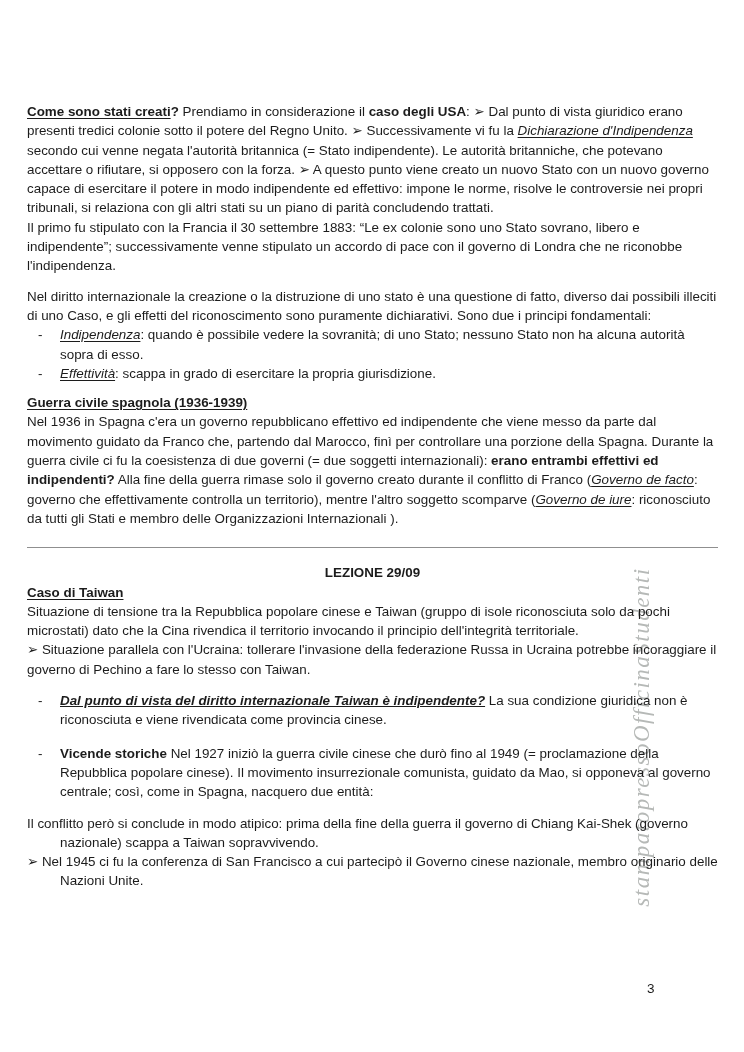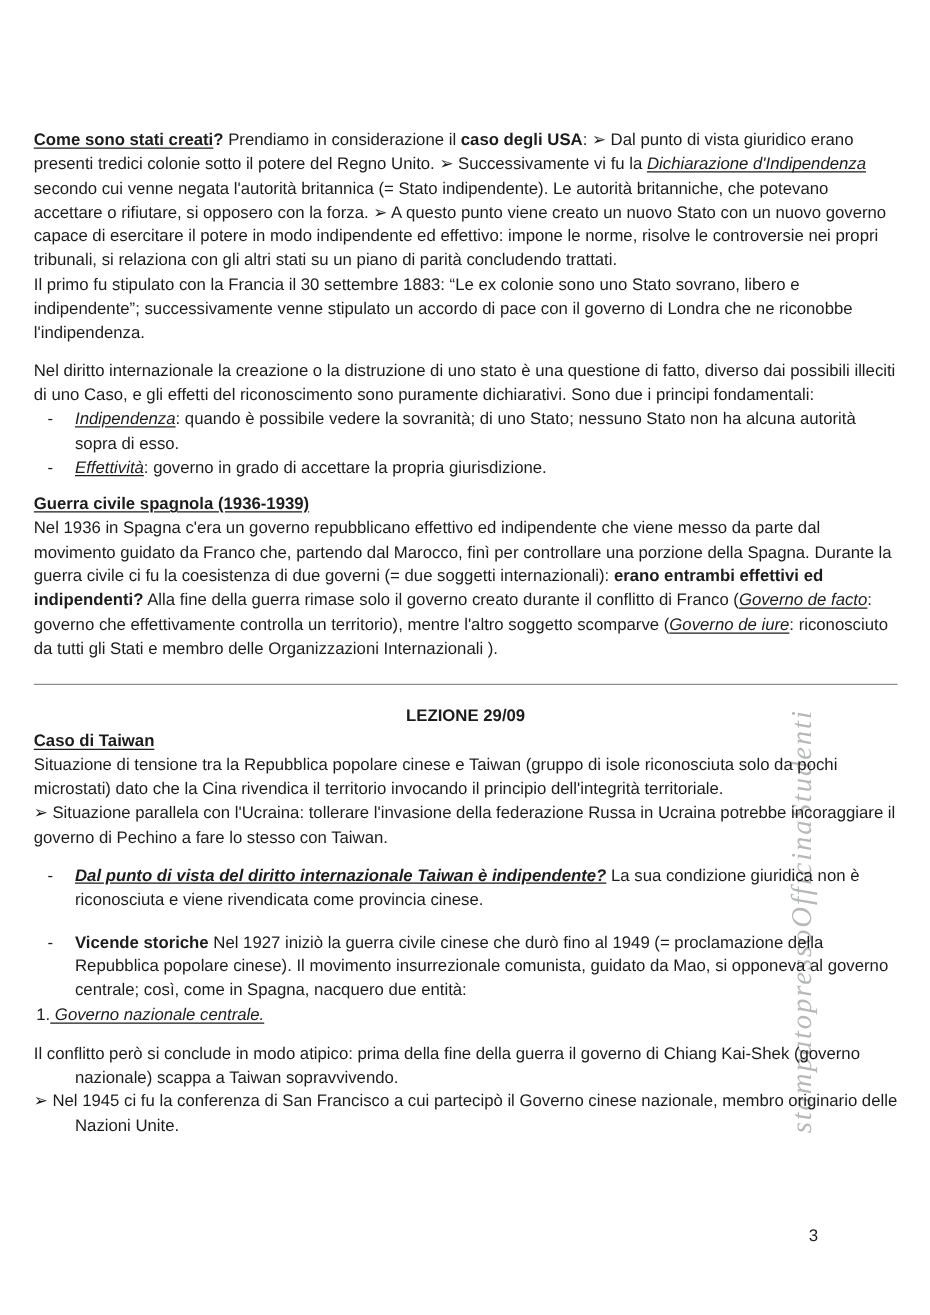--- a/index.html
+++ b/index.html
@@ -38,34 +38,33 @@
 <body>
 
 <div class="page">
   <div class="watermark" style="color: rgb(182, 185, 183);">stampatopressoOfficinaStudenti</div>
   <div class="content" id="doc-content" style="color: rgb(28, 28, 28);">
       <div class="para"><span class="run b u">Come sono stati creati</span><span class="run b">?</span><span class="run"> Prendiamo in considerazione il </span><span class="run b">caso degli USA</span><span class="run">: ➢ Dal punto di vista giuridico erano presenti tredici colonie sotto il potere del Regno Unito. ➢ Successivamente vi fu la </span><span class="run i u">Dichiarazione d'Indipendenza</span><span class="run"> secondo cui venne negata l'autorità britannica (= Stato indipendente). Le autorità britanniche, che potevano accettare o rifiutare, si opposero con la forza. ➢ A questo punto viene creato un nuovo Stato con un nuovo governo capace di esercitare il potere in modo indipendente ed effettivo: impone le norme, risolve le controversie nei propri tribunali, si relaziona con gli altri stati su un piano di parità concludendo trattati.</span></div>
       <div class="para"><span class="run">Il primo fu stipulato con la Francia il 30 settembre 1883: “Le ex colonie sono uno Stato sovrano, libero e indipendente”; successivamente venne stipulato un accordo di pace con il governo di Londra che ne riconobbe l'indipendenza.</span></div>
       <div class="gap" style="height: 11px;"></div>
       <div class="para"><span class="run">Nel diritto internazionale la creazione o la distruzione di uno stato è una questione di fatto, diverso dai possibili illeciti di uno Caso, e gli effetti del riconoscimento sono puramente dichiarativi. Sono due i principi fondamentali:</span></div>
       <div class="li"><span class="marker">-</span><span class="run i u">Indipendenza</span><span class="run">: quando è possibile vedere la sovranità; di uno Stato; nessuno Stato non ha alcuna autorità sopra di esso.</span></div>
-      <div class="li"><span class="marker">-</span><span class="run i u">Effettività</span><span class="run">: governo in grado di accettare la propria giurisdizione.</span></div>
+      <div class="li"><span class="marker">-</span><span class="run i u">Effettività</span><span class="run">: scappa in grado di esercitare la propria giurisdizione.</span></div>
       <div class="gap" style="height: 10px;"></div>
       <div class="heading"><span class="run b u">Guerra civile spagnola (1936-1939)</span></div>
       <div class="para"><span class="run">Nel 1936 in Spagna c'era un governo repubblicano effettivo ed indipendente che viene messo da parte dal movimento guidato da Franco che, partendo dal Marocco, finì per controllare una porzione della Spagna. Durante la guerra civile ci fu la coesistenza di due governi (= due soggetti internazionali): </span><span class="run b">erano entrambi effettivi ed indipendenti?</span><span class="run"> Alla fine della guerra rimase solo il governo creato durante il conflitto di Franco (</span><span class="run i u">Governo de facto</span><span class="run">: governo che effettivamente controlla un territorio), mentre l'altro soggetto scomparve (</span><span class="run i u">Governo de iure</span><span class="run">: riconosciuto da tutti gli Stati e membro delle Organizzazioni Internazionali ).</span></div>
       <div class="gap" style="height: 19px;"></div>
       <div class="rule" style="border-top-color: rgb(143, 143, 143);"></div>
       <div class="gap" style="height: 15px;"></div>
       <div class="lesson"><span class="run b">LEZIONE 29/09</span></div>
       <div class="heading"><span class="run b u">Caso di Taiwan</span></div>
       <div class="para"><span class="run">Situazione di tensione tra la Repubblica popolare cinese e Taiwan (gruppo di isole riconosciuta solo da pochi microstati) dato che la Cina rivendica il territorio invocando il principio dell'integrità territoriale.</span></div>
       <div class="para"><span class="run">➢ Situazione parallela con l'Ucraina: tollerare l'invasione della federazione Russa in Ucraina potrebbe incoraggiare il governo di Pechino a fare lo stesso con Taiwan.</span></div>
       <div class="gap" style="height: 12px;"></div>
       <div class="li"><span class="marker">-</span><span class="run b i">Dal punto di vista del diritto internazionale Taiwan è indipendente?</span><span class="run"> La sua condizione giuridica non è riconosciuta e viene rivendicata come provincia cinese.</span></div>
       <div class="gap" style="height: 14px;"></div>
       <div class="li"><span class="marker">-</span><span class="run b">Vicende storiche</span><span class="run"> Nel 1927 iniziò la guerra civile cinese che durò fino al 1949 (= proclamazione della Repubblica popolare cinese). Il movimento insurrezionale comunista, guidato da Mao, si opponeva al governo centrale; così, come in Spagna, nacquero due entità:</span></div>
-      <div class="num"><span class="run">1.</span><span class="run i u"> Governo nazionale centrale.</span></div>
       <div class="gap" style="height: 12px;"></div>
       <div class="para hang"><span class="run">Il conflitto però si conclude in modo atipico: prima della fine della guerra il governo di Chiang Kai-Shek (governo nazionale) scappa a Taiwan sopravvivendo.</span></div>
       <div class="para hang"><span class="run">➢ Nel 1945 ci fu la conferenza di San Francisco a cui partecipò il Governo cinese nazionale, membro originario delle Nazioni Unite.</span></div>
     </div>
   <div class="pagenum" style="color: rgb(28, 28, 28);">3</div>
 </div>
 
 </body></html>

